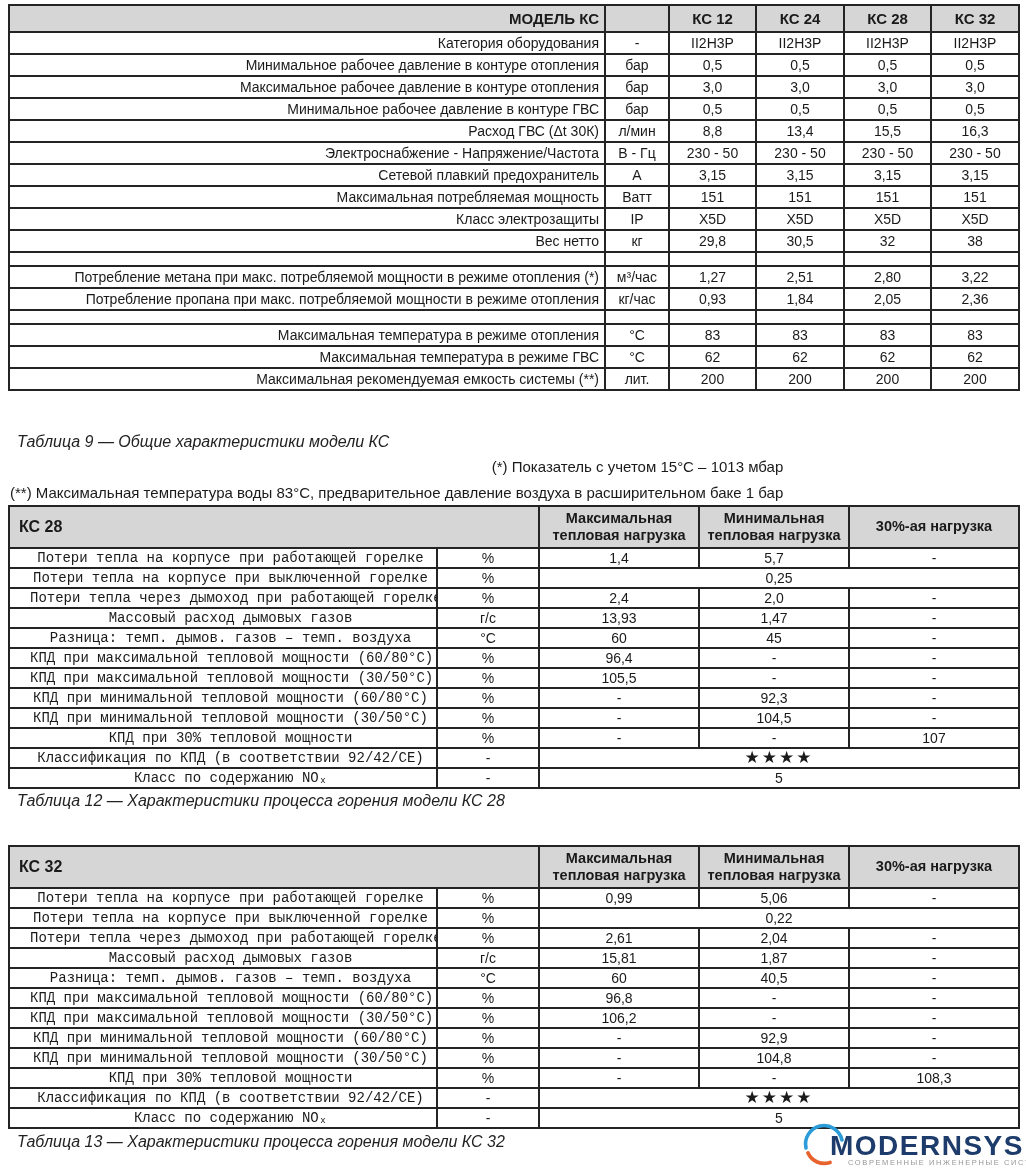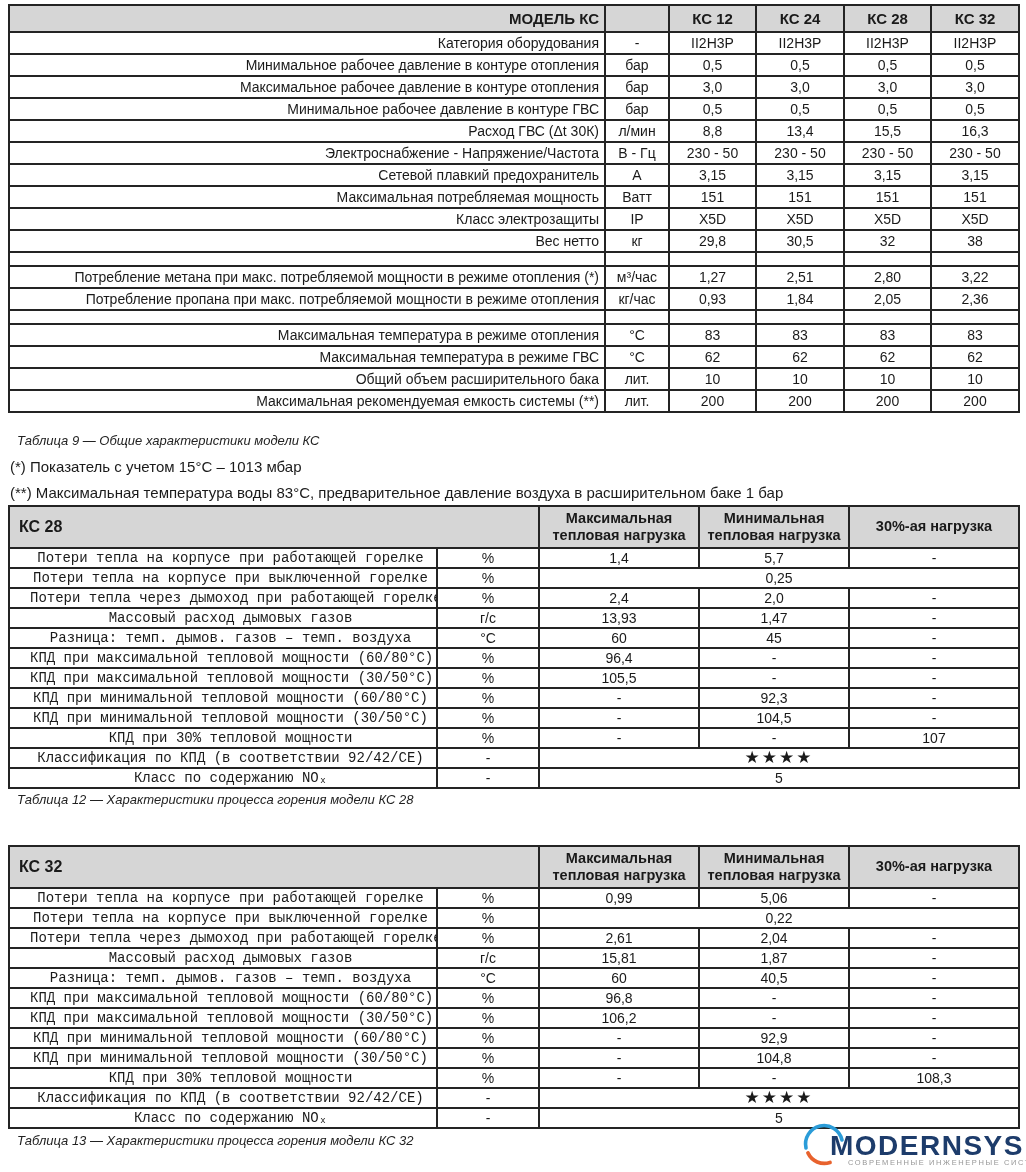--- a/index.html
+++ b/index.html
@@ -21,25 +21,25 @@
   .tc td{border:2px solid #242424;font-size:14px;height:18px;padding:0 5px;line-height:1.05;white-space:nowrap;overflow:hidden;}
   .tc tr.hd2 td{background:#d6d6d6;font-weight:bold;}
   .tc td.ttl{font-size:16px;text-align:left;padding-left:9px;}
   .tc td.ch{text-align:center;font-size:14.5px;white-space:normal;line-height:1.2;height:40px;vertical-align:middle;}
   .tc td.nm{text-align:center;padding-left:20px;font-family:Liberation Mono, monospace;}
   .tc td.u2,.tc td.vv,.tc td.m{text-align:center;}
   .tc td.st{font-size:17px;letter-spacing:2px;font-weight:bold;}
   #t12{top:505px;}
   #t13{top:845px;}
   
-  .cap{position:absolute;left:17px;font-style:italic;font-size:13px;color:#222;}
+  .cap{position:absolute;left:17px;font-style:italic;font-size:16px;color:#222;}
   #cap9{top:433px;}
   #cap12{top:792px;}
   #cap13{top:1133px;}
-  #fns{position:absolute;left:10px;top:458px;}
+  #fns{position:absolute;left:10px;top:458px;text-align:right;}
   #fns div{font-size:15px;height:26px;}
   
   #logo{position:absolute;top:1118px;right:2px;width:222px;height:54px;}
   #logo svg{position:absolute;left:0;top:4px;}
   #brand{position:absolute;left:28px;top:12px;font-size:28px;font-weight:bold;letter-spacing:1.5px;color:#1d3c6b;}
   #tagline{position:absolute;left:46px;top:40px;font-size:7.5px;letter-spacing:1.6px;color:#979797;white-space:nowrap;}
 </style>
 </head>
 <body>
 
@@ -183,28 +183,20 @@
       </tr>
   <tr>
         <td class="n">Максимальная температура в режиме ГВС</td>
         <td class="u">°C</td>
         <td class="v">62</td>
         <td class="v">62</td>
         <td class="v">62</td>
         <td class="v">62</td>
       </tr>
   <tr>
-        <td class="n">Общий объем расширительного бака</td>
-        <td class="u">лит.</td>
-        <td class="v">10</td>
-        <td class="v">10</td>
-        <td class="v">10</td>
-        <td class="v">10</td>
-      </tr>
-  <tr>
         <td class="n">Максимальная рекомендуемая емкость системы (**)</td>
         <td class="u">лит.</td>
         <td class="v">200</td>
         <td class="v">200</td>
         <td class="v">200</td>
         <td class="v">200</td>
       </tr>
 </tbody>
   </table>
 <div class="cap" id="cap9">Таблица 9 — Общие характеристики модели КС</div>

